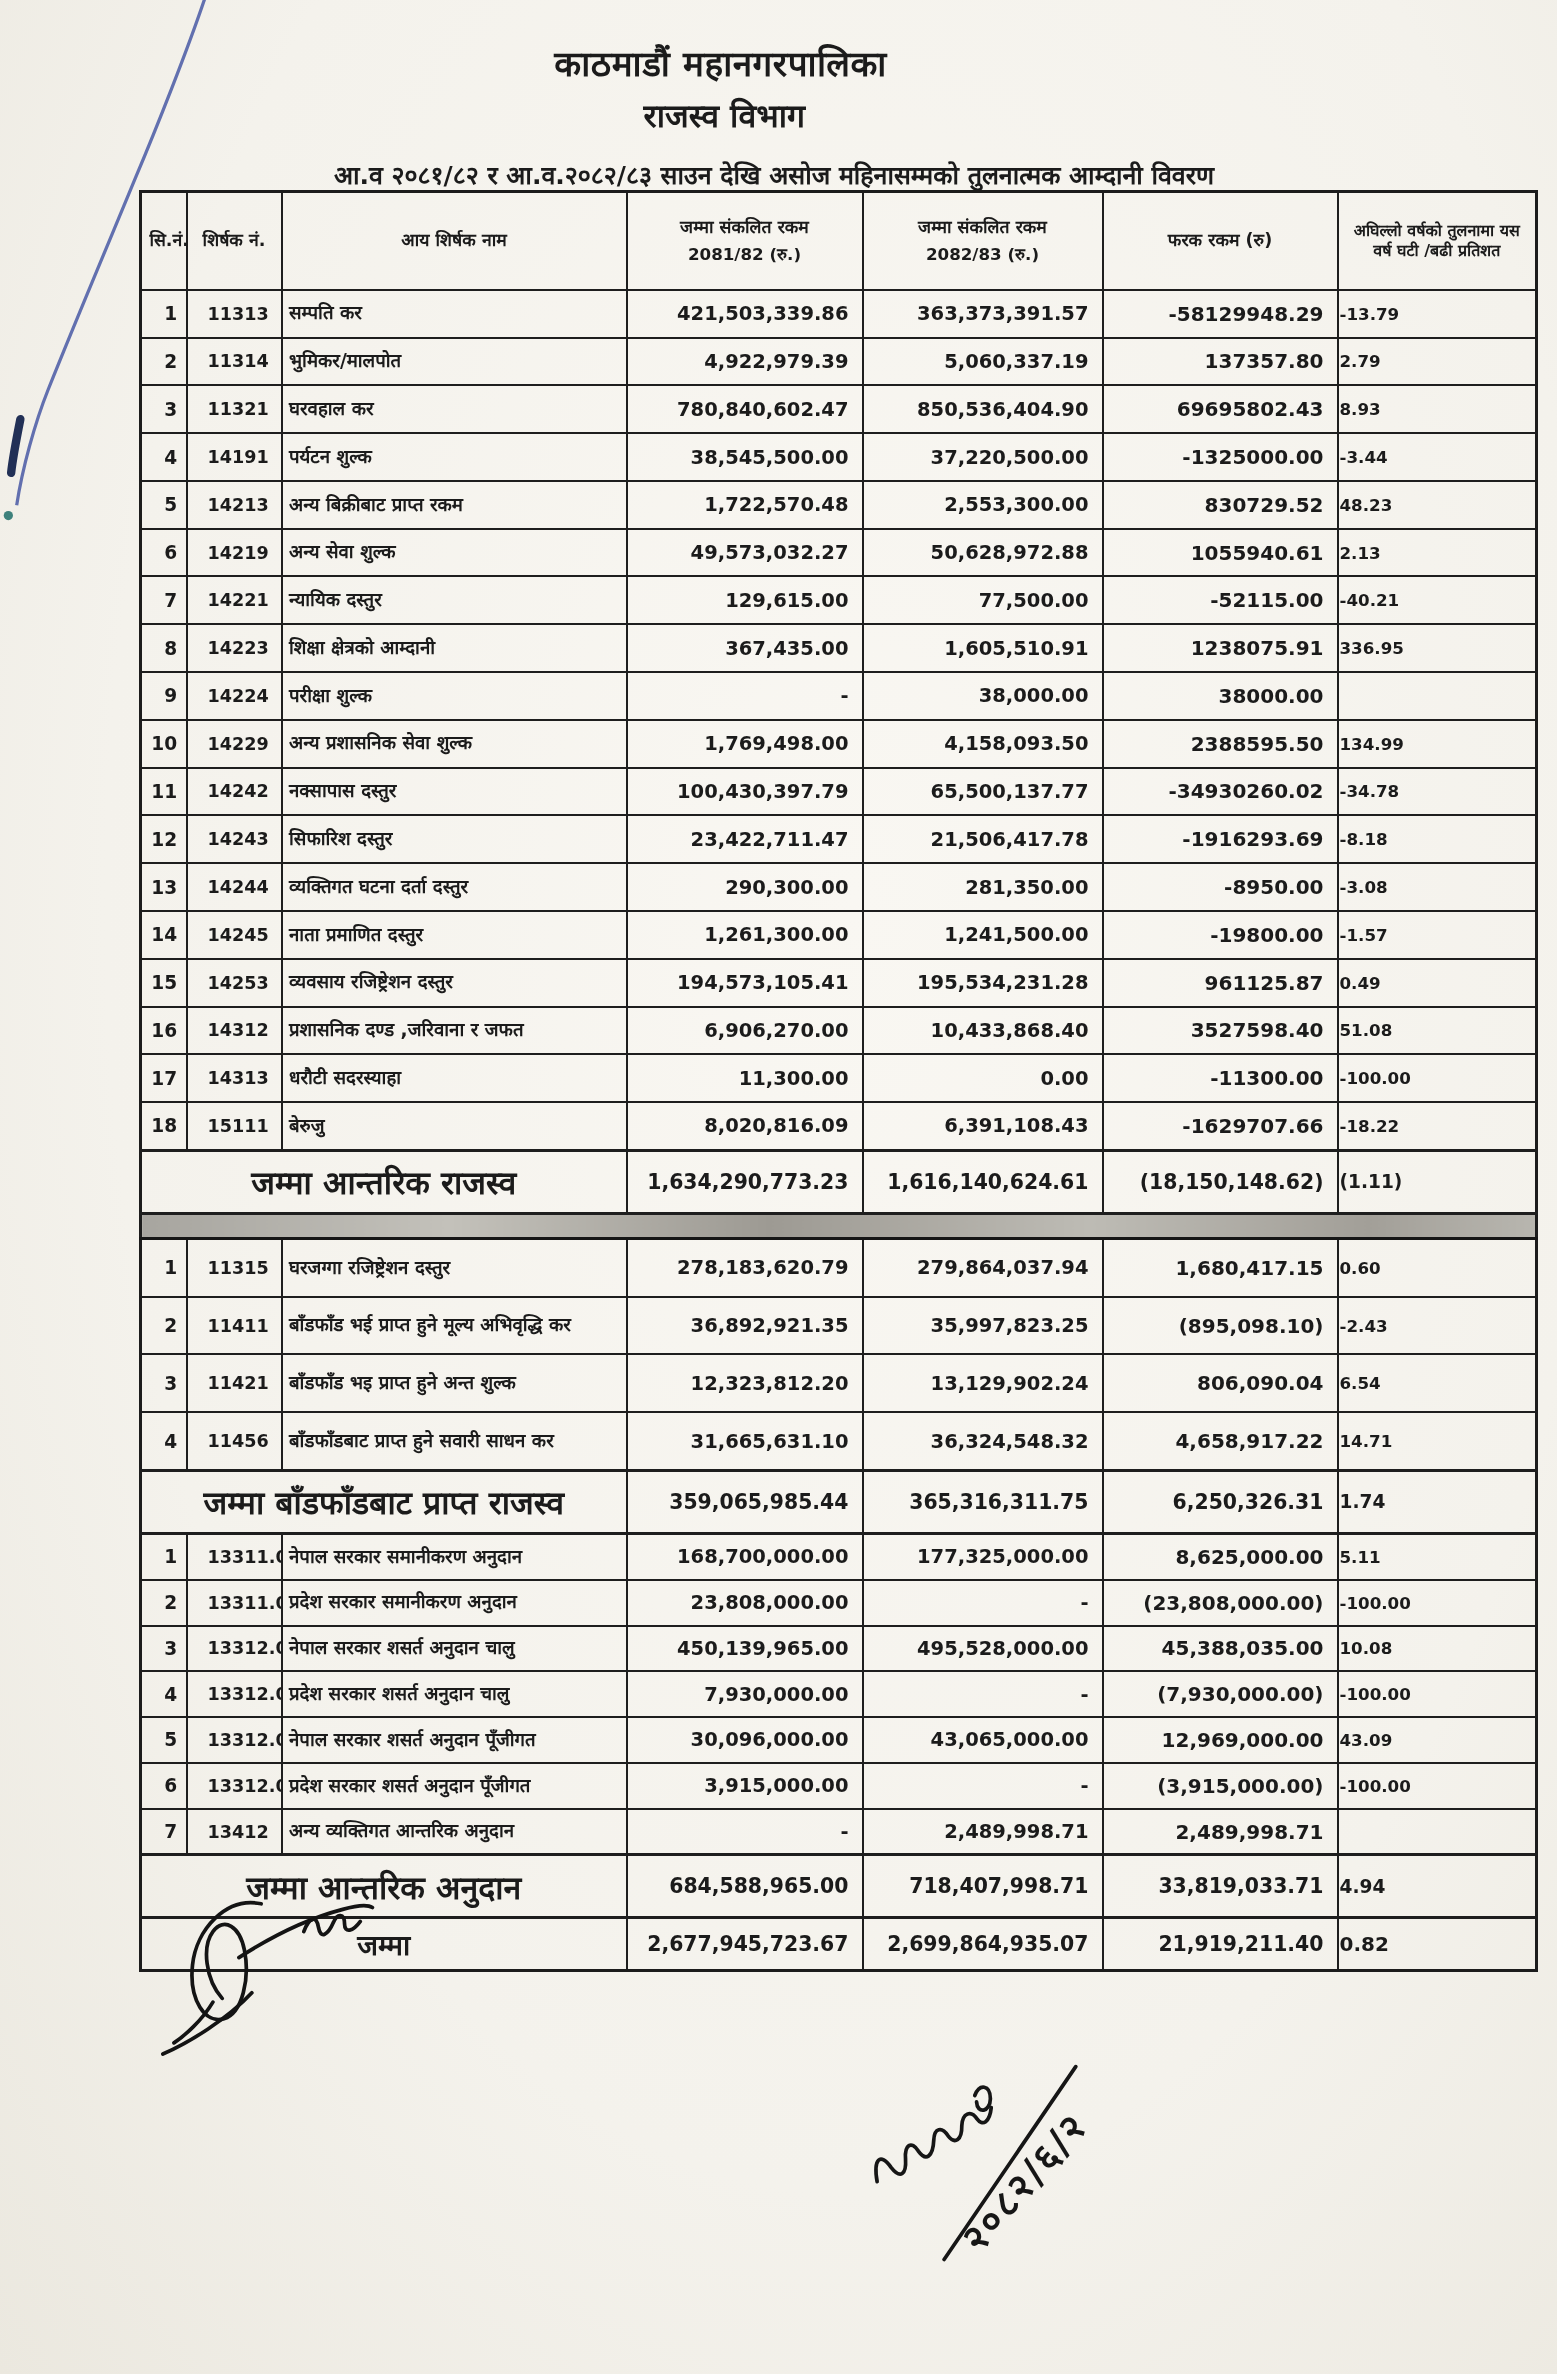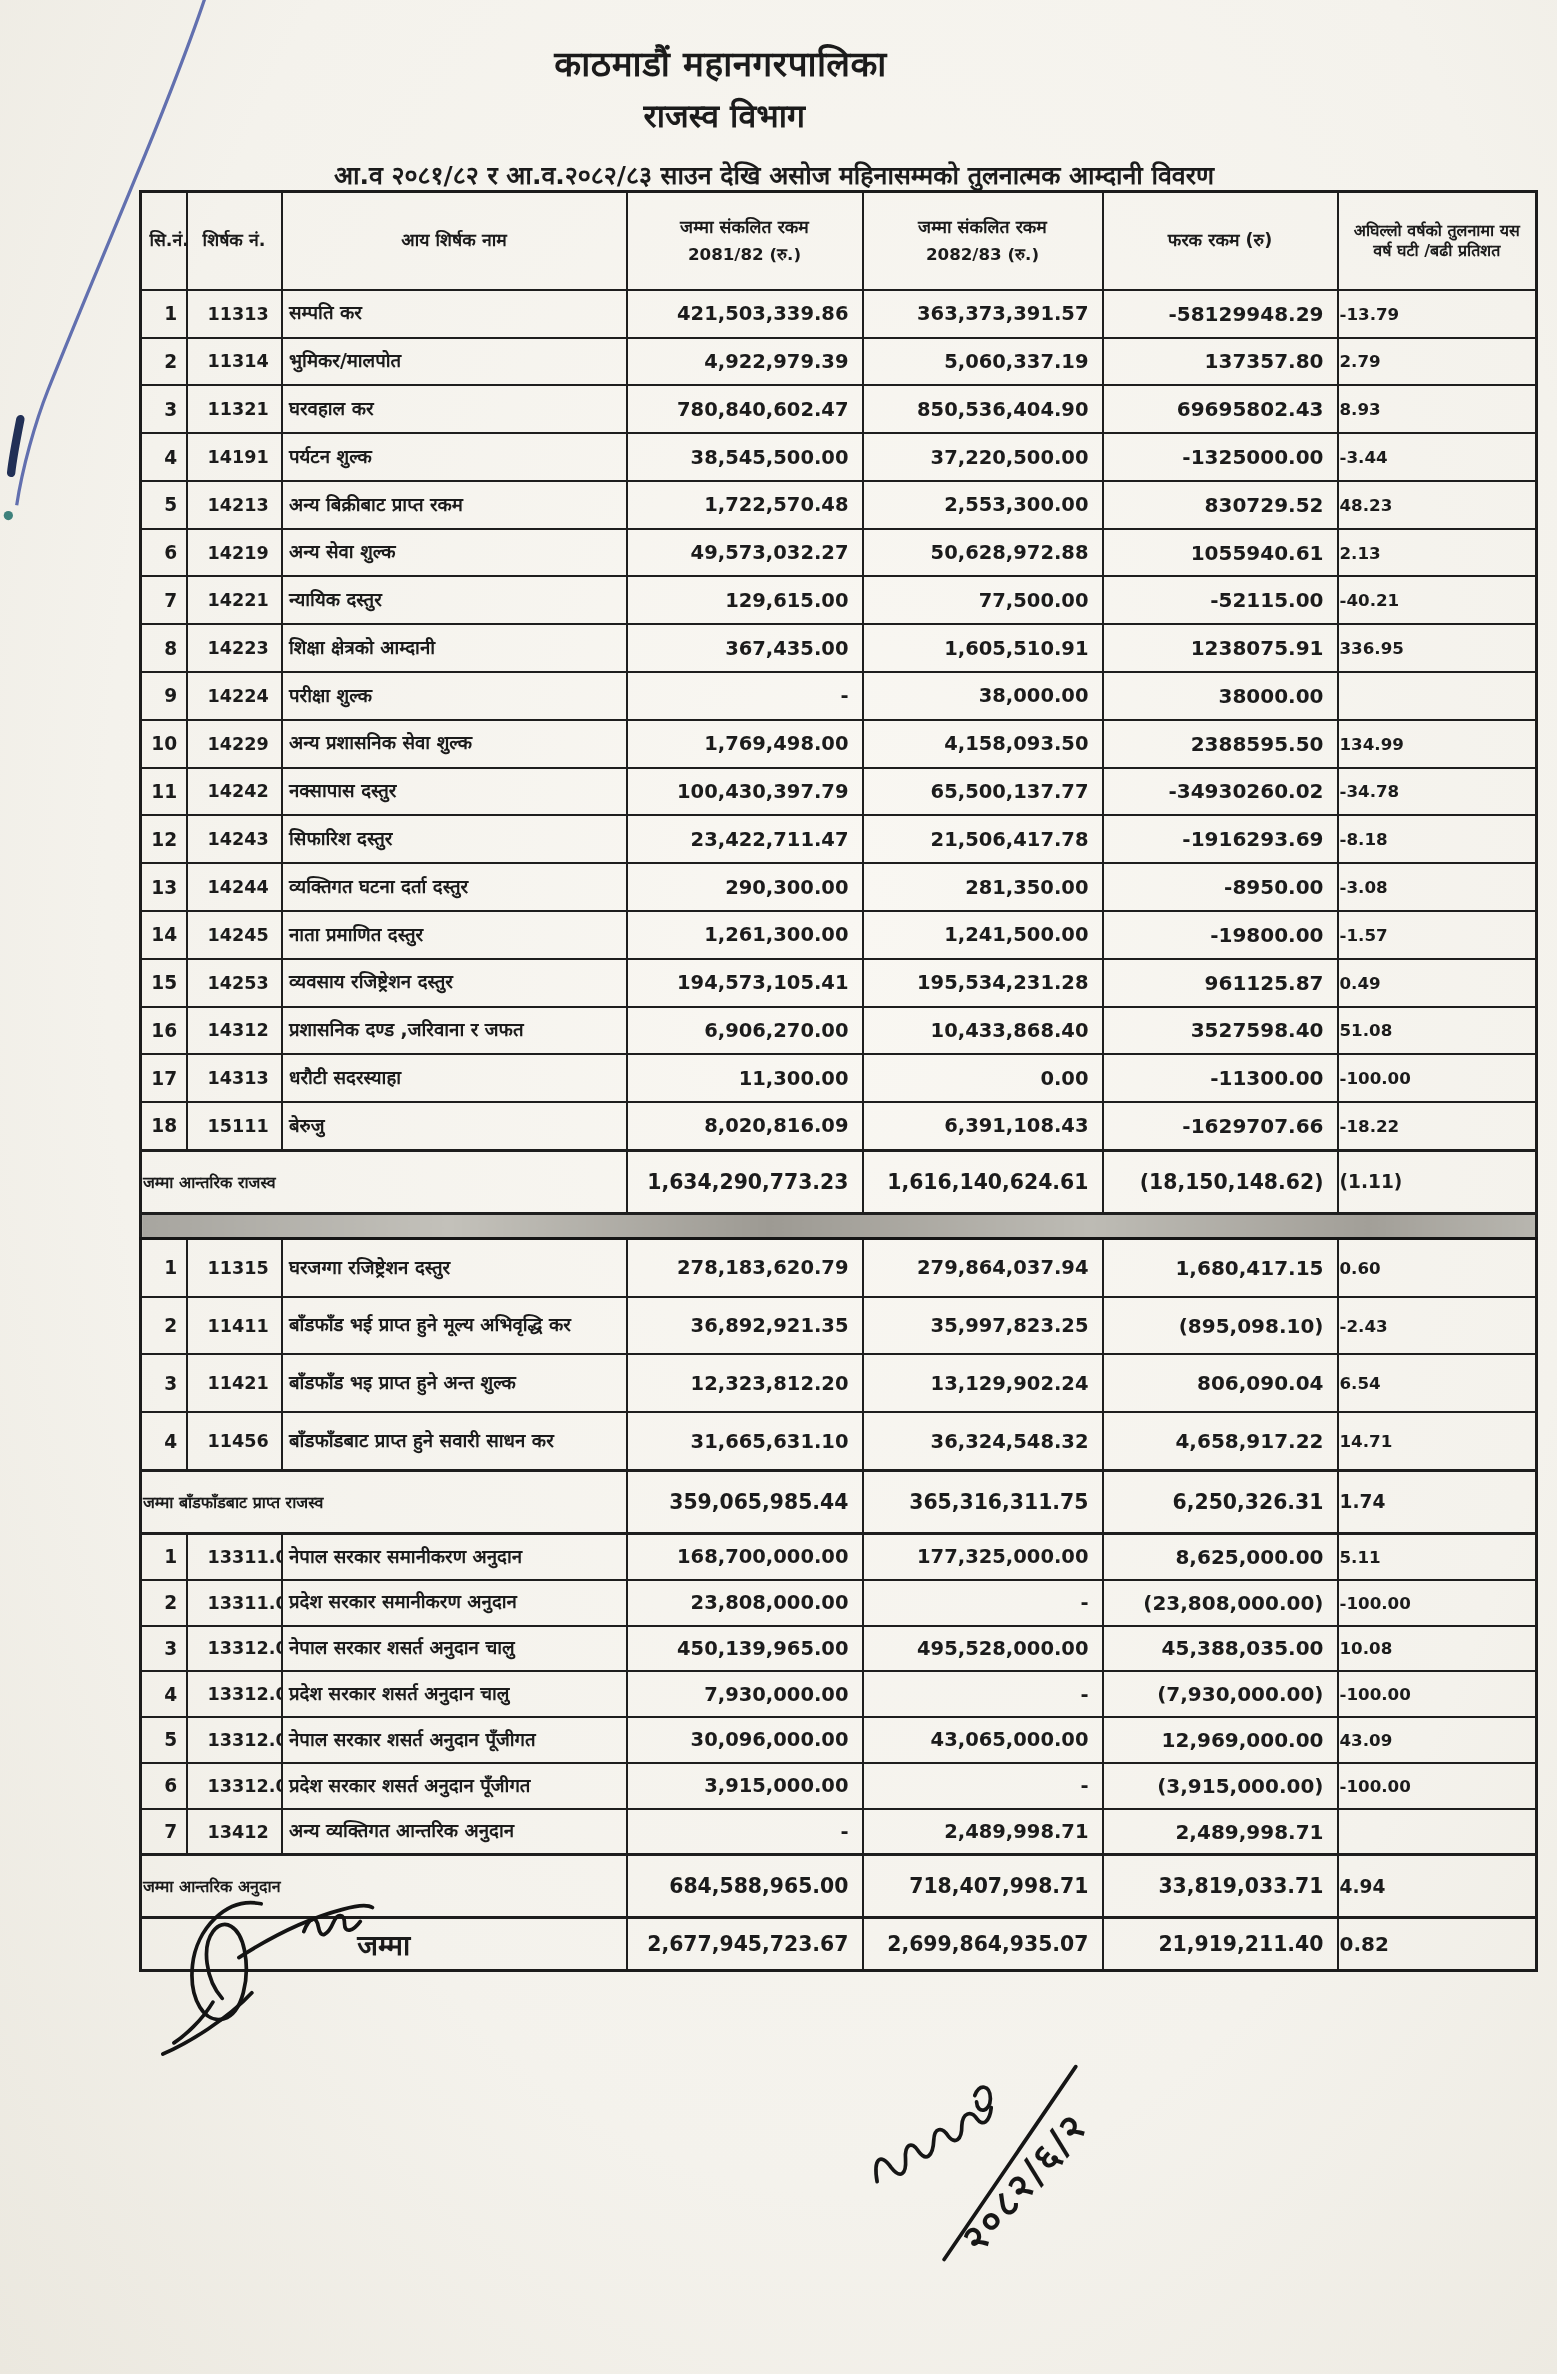--- a/index.html
+++ b/index.html
@@ -40,21 +40,21 @@
   tr.s3 td{height:40px;}
 
   td.c-sn  {text-align:right;padding-right:8.3px;font-size:18.6px;font-weight:700;}
   td.c-code{text-align:left;padding-right:4.6px;font-size:17.6px;font-weight:700;padding-left:20px;}
   td.c-name{text-align:left;padding:1.9px 3.7px 1.9px 6.5px;font-size:18.6px;font-weight:600;line-height:1.1;}
   td.c-y1, td.c-y2{text-align:right;padding-right:13px;font-size:19.5px;font-weight:700;}
   td.c-diff{text-align:right;padding-right:13px;font-size:20px;font-weight:700;}
   td.c-pct {text-align:left;padding-right:8.3px;font-size:16.7px;font-weight:700;}
 
   tr.total-row td{height:58px;border-top-width:3.7px;border-bottom-width:3.7px;}
-  tr.total-row td.t-label{font-size:16px;font-weight:700;}
+  tr.total-row td.t-label{text-align:center;font-size:32px;font-weight:700;}
   tr.total-row td.c-y1, tr.total-row td.c-y2, tr.total-row td.c-diff{font-size:20.4px;font-weight:700;}
   tr.total-row td.c-pct{font-size:18.6px;padding-right:20.4px;}
 
   tr.grand-row td{height:48px;border-top-width:3.7px;}
   tr.grand-row td.t-label{text-align:center;font-size:28px;font-weight:700;}
   tr.grand-row td.c-y1, tr.grand-row td.c-y2, tr.grand-row td.c-diff{font-size:20.4px;}
   tr.grand-row td.c-pct{font-size:20px;padding-right:20.4px;}
 
   tr.band-row td{
     height:22px;padding:0;border-left:none;border-right:none;

